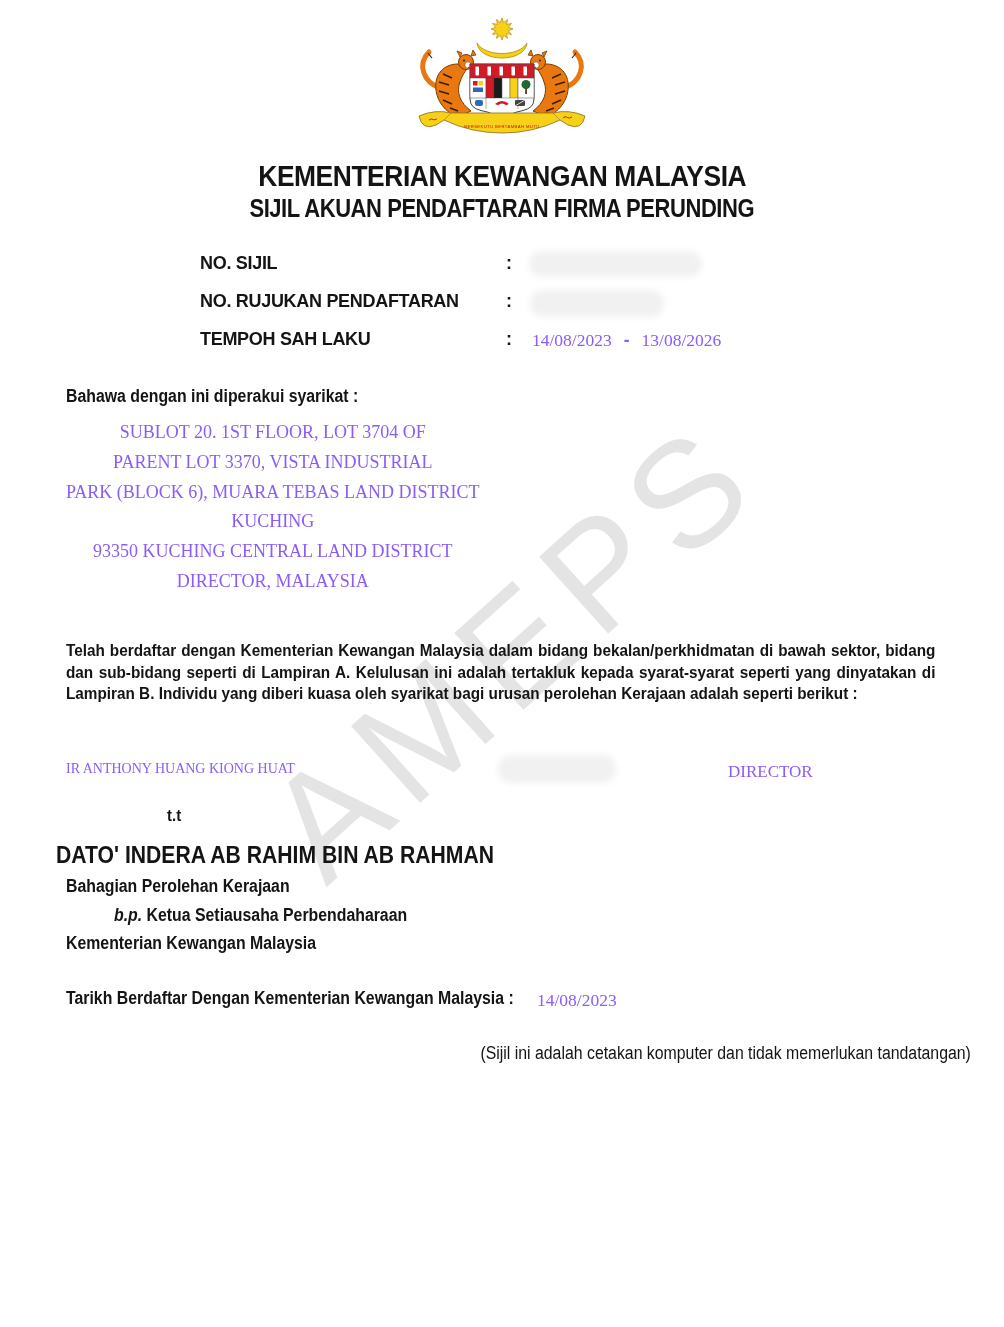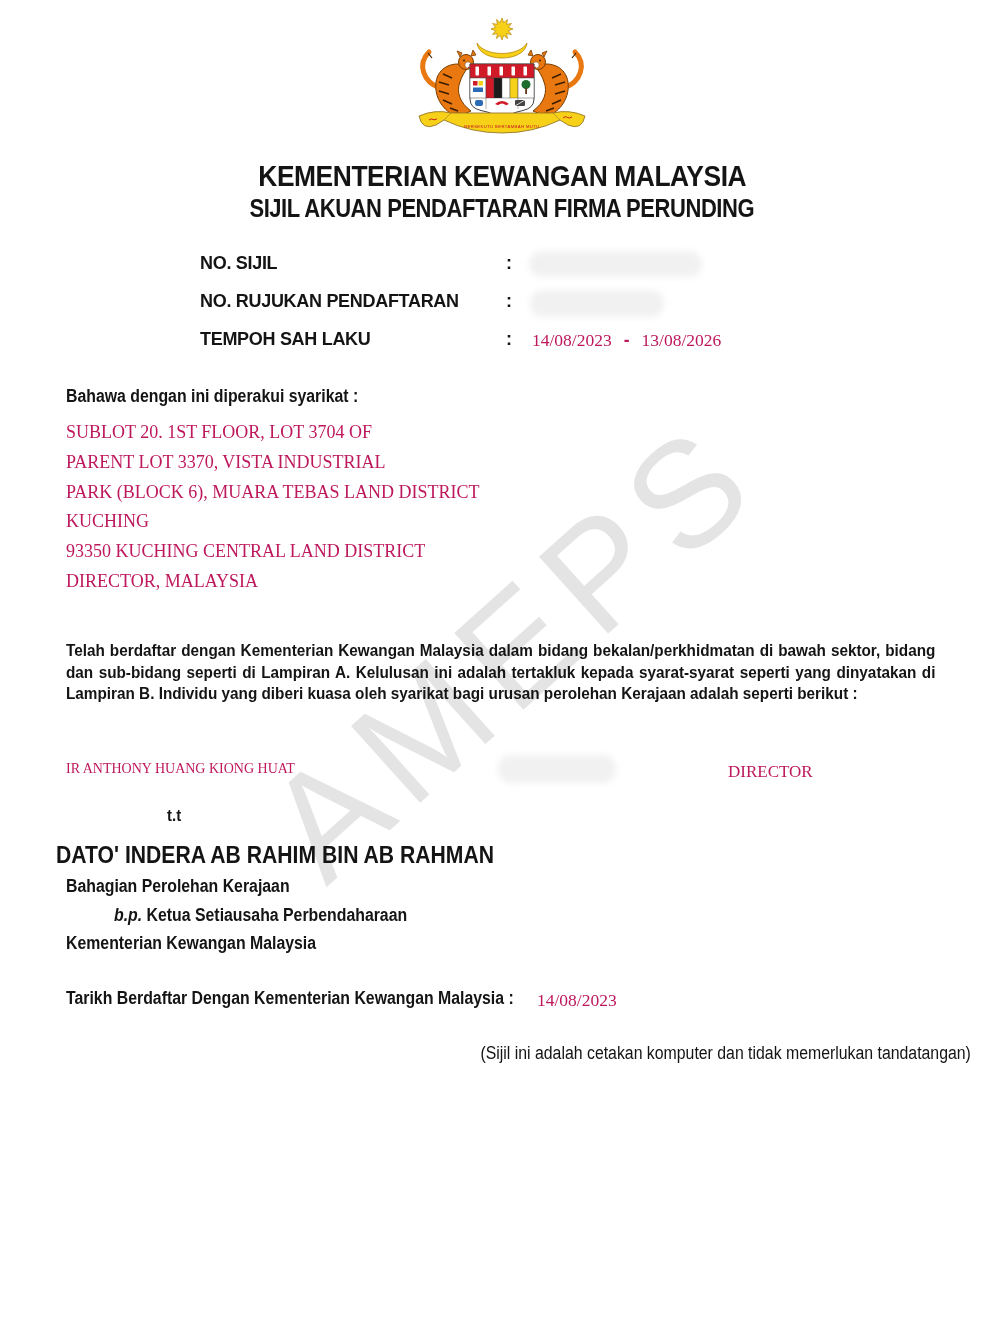--- a/index.html
+++ b/index.html
@@ -3,26 +3,26 @@
 <meta charset="utf-8">
 <style>
   html,body{margin:0;padding:0;background:#ffffff;}
   .page{position:relative;width:1004px;height:1327px;background:#fff;overflow:hidden;
         font-family:"Liberation Sans",sans-serif;color:#141414;}
   .watermark{position:absolute;left:513px;top:650px;z-index:0;
              transform:translate(-50%,-50%) rotate(-42deg);
              font-size:150px;font-weight:400;letter-spacing:14px;color:#e4e4e4;
              white-space:nowrap;user-select:none;}
   .layer{position:absolute;inset:0;z-index:1;}
-  .abs{position:absolute;}
+  .abs{position:absolute;text-align:center;}
   
   .cx{display:inline-block;transform:scaleX(0.88);}
   .cx-l{transform-origin:0 50%;}
   .cx-c{transform-origin:50% 50%;}
-  .serif{font-family:"Liberation Serif",serif;color:#be185d;}
+  .serif{font-family:"Liberation Serif",serif;color:#8b5cf6;}
   .crest{position:absolute;left:50%;top:12px;transform:translateX(-50%);}
   .h1{top:159px;left:0;width:100%;text-align:center;}
   .h1 span{font-size:30px;font-weight:700;letter-spacing:-0.5px;}
   .h2{top:194px;left:0;width:100%;text-align:center;}
   .h2 span{font-size:25px;font-weight:700;letter-spacing:-0.5px;}
   .flabel{font-size:18px;font-weight:700;letter-spacing:-0.3px;}
   .fcolon{left:506px;font-size:18px;font-weight:700;}
   .blob{background:#f1f1f1;border-radius:13px;filter:blur(3px);}
   .fval{font-size:17.5px;}
   .dash{font-family:"Liberation Sans",sans-serif;font-weight:700;margin:0 12px;}

